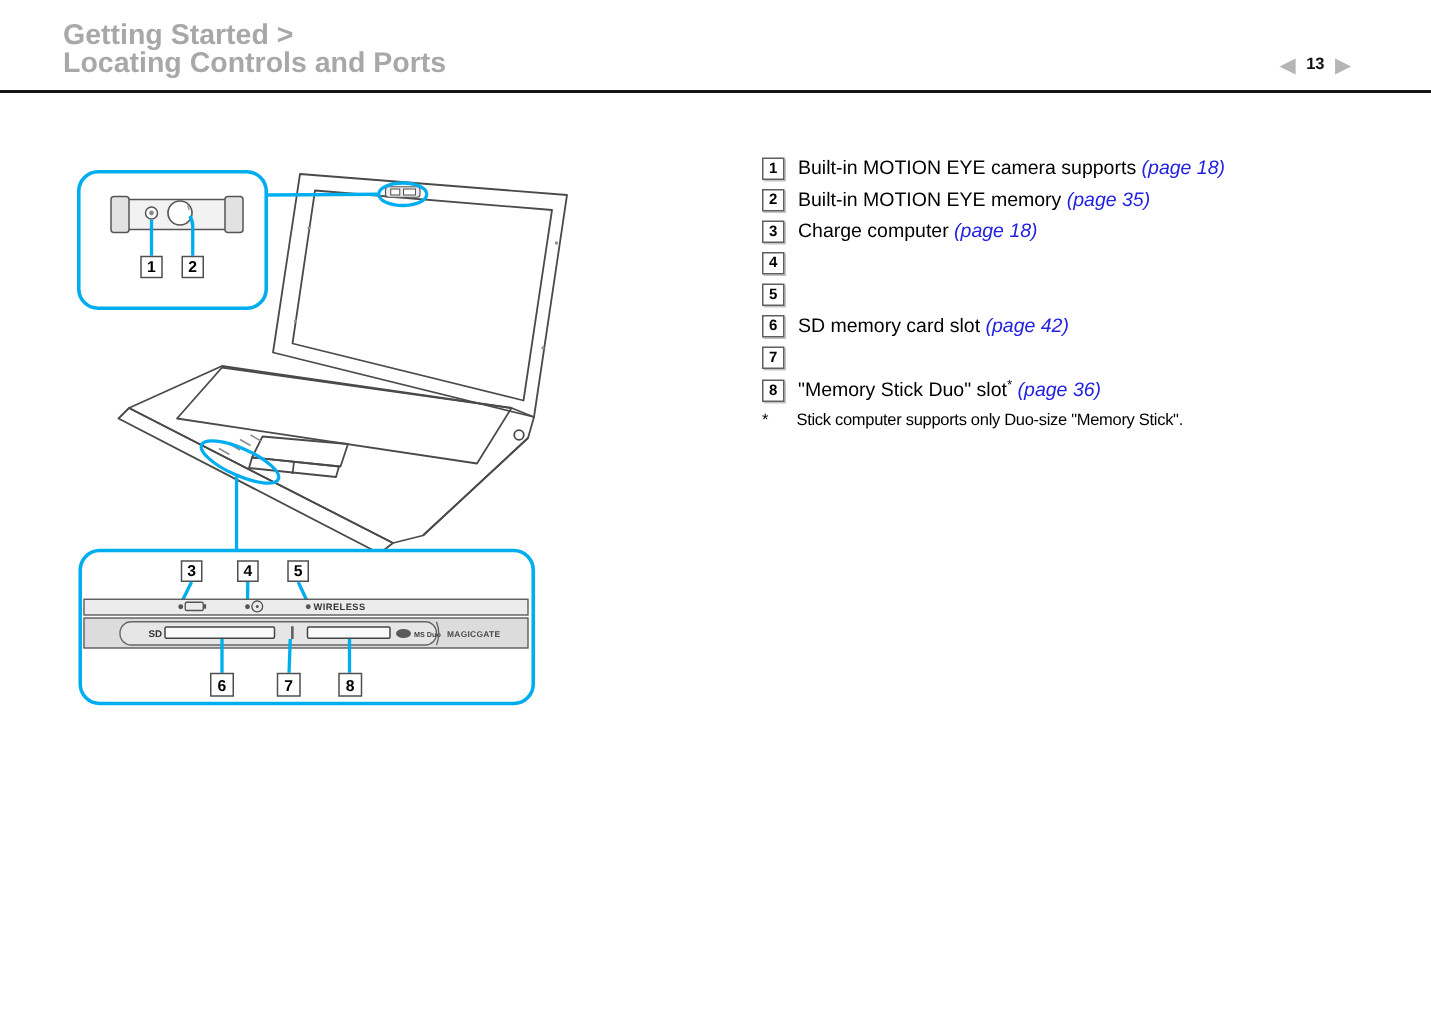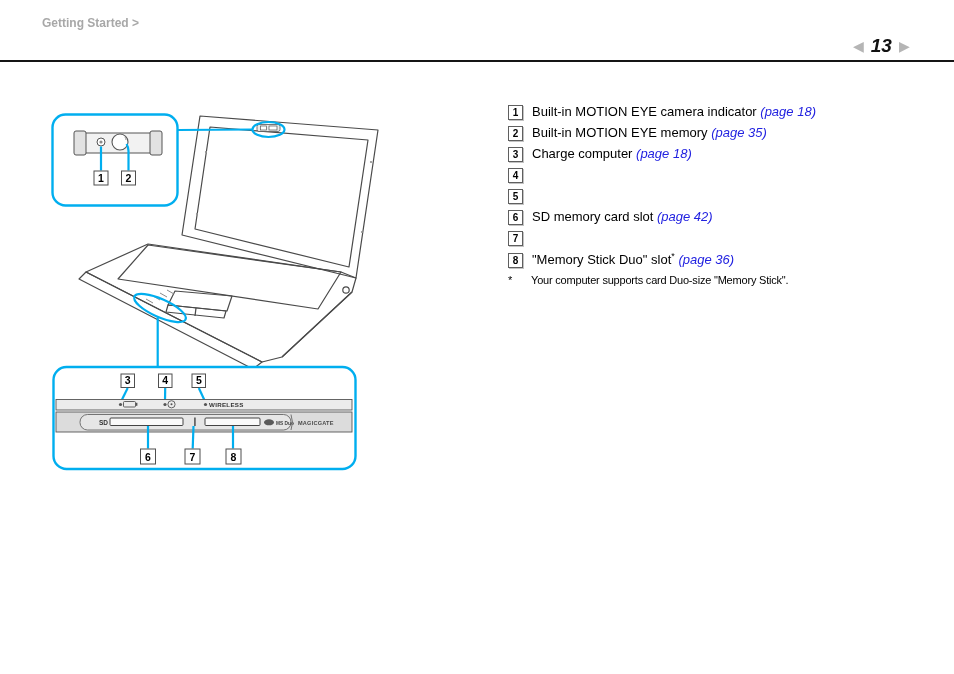--- a/index.html
+++ b/index.html
@@ -3,30 +3,30 @@
 <meta charset="utf-8">
 <style>
   html,body{margin:0;padding:0;}
   body{
     width:954px;height:674px;position:relative;background:#ffffff;
     font-family:"Liberation Sans",sans-serif;color:#000;overflow:hidden;
   }
   
   .breadcrumb{
     position:absolute;left:42px;top:14px;
-    font-size:12px;font-weight:bold;line-height:19px;color:#a8a8a8;
+    font-size:19px;font-weight:bold;line-height:19px;color:#a8a8a8;
   }
   .rule{
     position:absolute;left:0;top:60px;width:954px;height:2px;background:#151515;
   }
   .pagenav{
     position:absolute;left:853px;top:35px;display:flex;align-items:center;gap:7px;
   }
   .navarrow{font-size:14px;color:#b5b5b5;line-height:16px;cursor:pointer;}
-  .pagenum{font-size:19px;font-weight:bold;font-style:italic;color:#111;}
+  .pagenum{font-size:11px;font-weight:bold;color:#111;}
   
   .row{
     position:absolute;left:508px;display:flex;align-items:flex-start;
     font-size:13px;line-height:16px;white-space:nowrap;
   }
   .nbox{
     flex:0 0 auto;width:13px;height:13px;margin-right:9px;margin-top:0.5px;
     border:1px solid #5f5f5f;background:#fff;box-shadow:1px 1px 0 #c3c3c3;
     font-size:10px;font-weight:bold;line-height:13px;text-align:center;color:#000;
   }
@@ -46,20 +46,21 @@
   .inset{fill:#ffffff;stroke:#00aeef;stroke-width:2.4;}
   .svgbox{fill:#ffffff;stroke:#4f4f4f;stroke-width:1;}
   .svgnum{font-size:10.5px;font-weight:bold;fill:#000;text-anchor:middle;}
   .ln{stroke:#4a4a4a;stroke-width:1.2;fill:none;stroke-linejoin:round;}
 </style>
 </head>
 <body>
 
 <div class="breadcrumb">
   <div>Getting Started &gt;</div>
+  <div>Locating Controls and Ports</div>
 </div>
 <div class="rule"></div>
 <div class="pagenav">
   <span class="navarrow">◀</span>
   <span class="pagenum">13</span>
   <span class="navarrow">▶</span>
 </div>
 
 <svg id="art" viewBox="0 0 954 674">
   <defs>
@@ -162,21 +163,21 @@
     <text class="svgnum" x="148" y="460.5" font-size="11.5">6</text>
     <rect class="svgbox" x="185" y="449" width="15" height="15"></rect>
     <text class="svgnum" x="192.5" y="460.5" font-size="11.5">7</text>
     <rect class="svgbox" x="226" y="449" width="15" height="15"></rect>
     <text class="svgnum" x="233.5" y="460.5" font-size="11.5">8</text>
   </g>
 </svg>
 
 <div class="row" style="top:104px">
   <span class="nbox">1</span>
-  <span class="txt"><span>Built-in </span><b>MOTION EYE</b><span> camera indicator </span><a class="plink">(page 18)</a></span>
+  <span class="txt"><span>Built-in </span><b>MOTION EYE</b><span> camera supports </span><a class="plink">(page 18)</a></span>
 </div>
 <div class="row" style="top:125px">
   <span class="nbox">2</span>
   <span class="txt"><span>Built-in </span><b>MOTION EYE</b><span> memory </span><a class="plink">(page 35)</a></span>
 </div>
 <div class="row" style="top:146px">
   <span class="nbox">3</span>
   <span class="txt"><span>Charge computer </span><a class="plink">(page 18)</a></span>
 </div>
 <div class="row" style="top:167px">
@@ -191,14 +192,14 @@
 </div>
 <div class="row" style="top:230px">
   <span class="nbox">7</span>
 </div>
 <div class="row" style="top:252px">
   <span class="nbox">8</span>
   <span class="txt"><span>"Memory Stick Duo" slot</span><sup>*</sup><a class="plink"> (page 36)</a></span>
 </div>
 <div class="footnote">
   <span class="fmark">*</span>
-  <span>Your computer supports card Duo-size "Memory Stick".</span>
+  <span>Stick computer supports only Duo-size "Memory Stick".</span>
 </div>
 
 </body></html>

